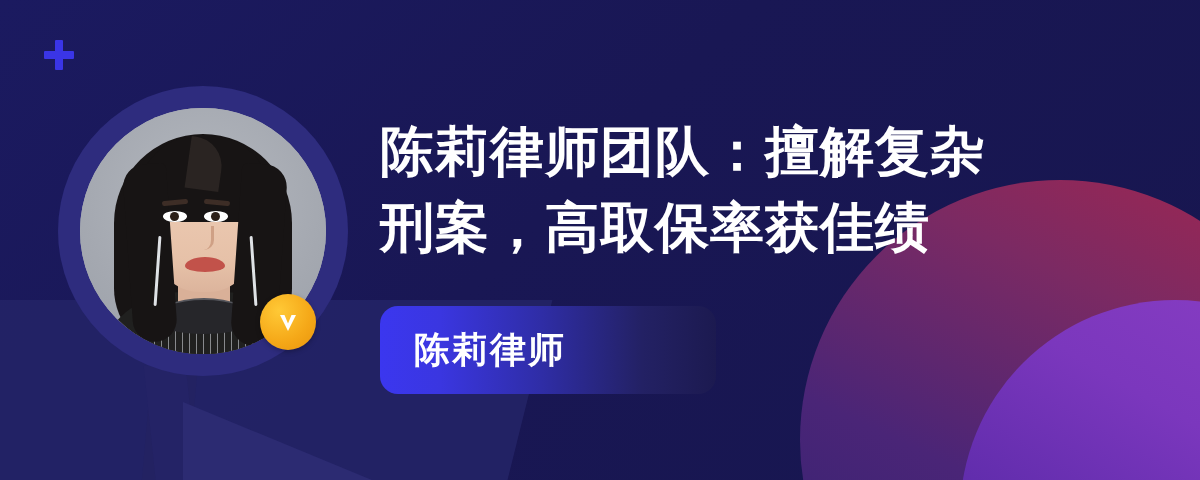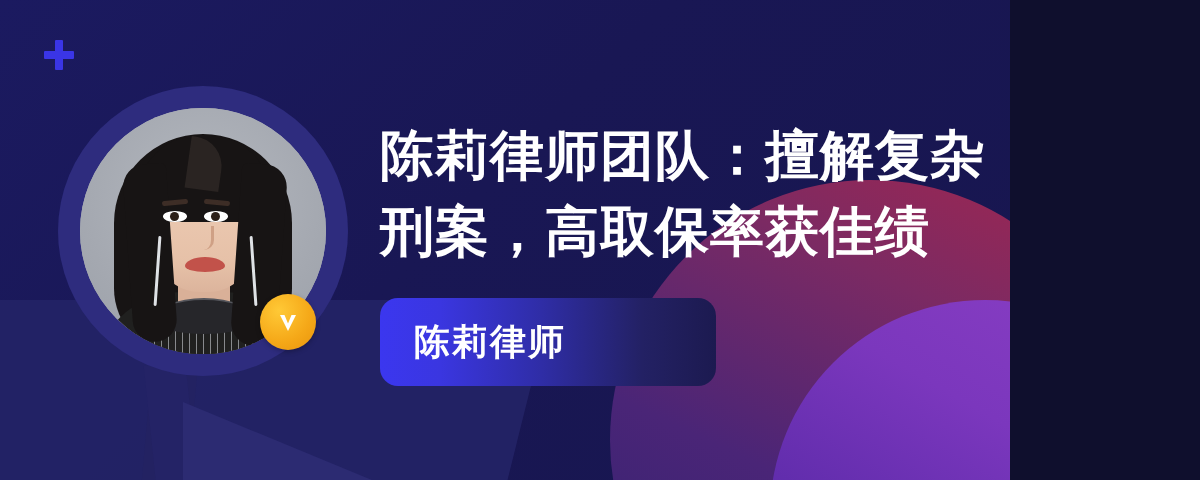--- a/index.html
+++ b/index.html
@@ -2,25 +2,25 @@
 <html><head>
 <meta charset="utf-8">
 <style>
   html, body {
     margin: 0;
     padding: 0;
     background: #0f0f2d;
   }
   .banner {
     position: relative;
-    width: 1010px;
+    width: 1200px;
     height: 480px;
     overflow: hidden;
     background: #1a1a5c;
-    font-family: Liberation Serif, serif;
+    font-family: Liberation Mono, monospace;
     user-select: none;
   }
 
   
   .bg-base {
     position: absolute;
     inset: 0;
     background: linear-gradient(135deg, #1b1a60 0%, #191754 45%, #17164f 100%);
   }
   
@@ -215,21 +215,21 @@
     color: #ffffff;
     font-size: 54px;
     line-height: 76px;
     font-weight: bold;
     letter-spacing: 1px;
     white-space: pre-line;
   }
   .name-badge {
     display: inline-flex;
     align-items: center;
-    margin-top: 28px;
+    margin-top: 36px;
     height: 88px;
     min-width: 336px;
     padding: 0 34px;
     border-radius: 18px;
     background: linear-gradient(90deg, #3b37ef 0%, #3a36e0 18%, #2f2da6 48%, #232164 78%, #1c1a50 100%);
     color: #ffffff;
     font-size: 36px;
     font-weight: bold;
     letter-spacing: 2px;
     box-sizing: border-box;

